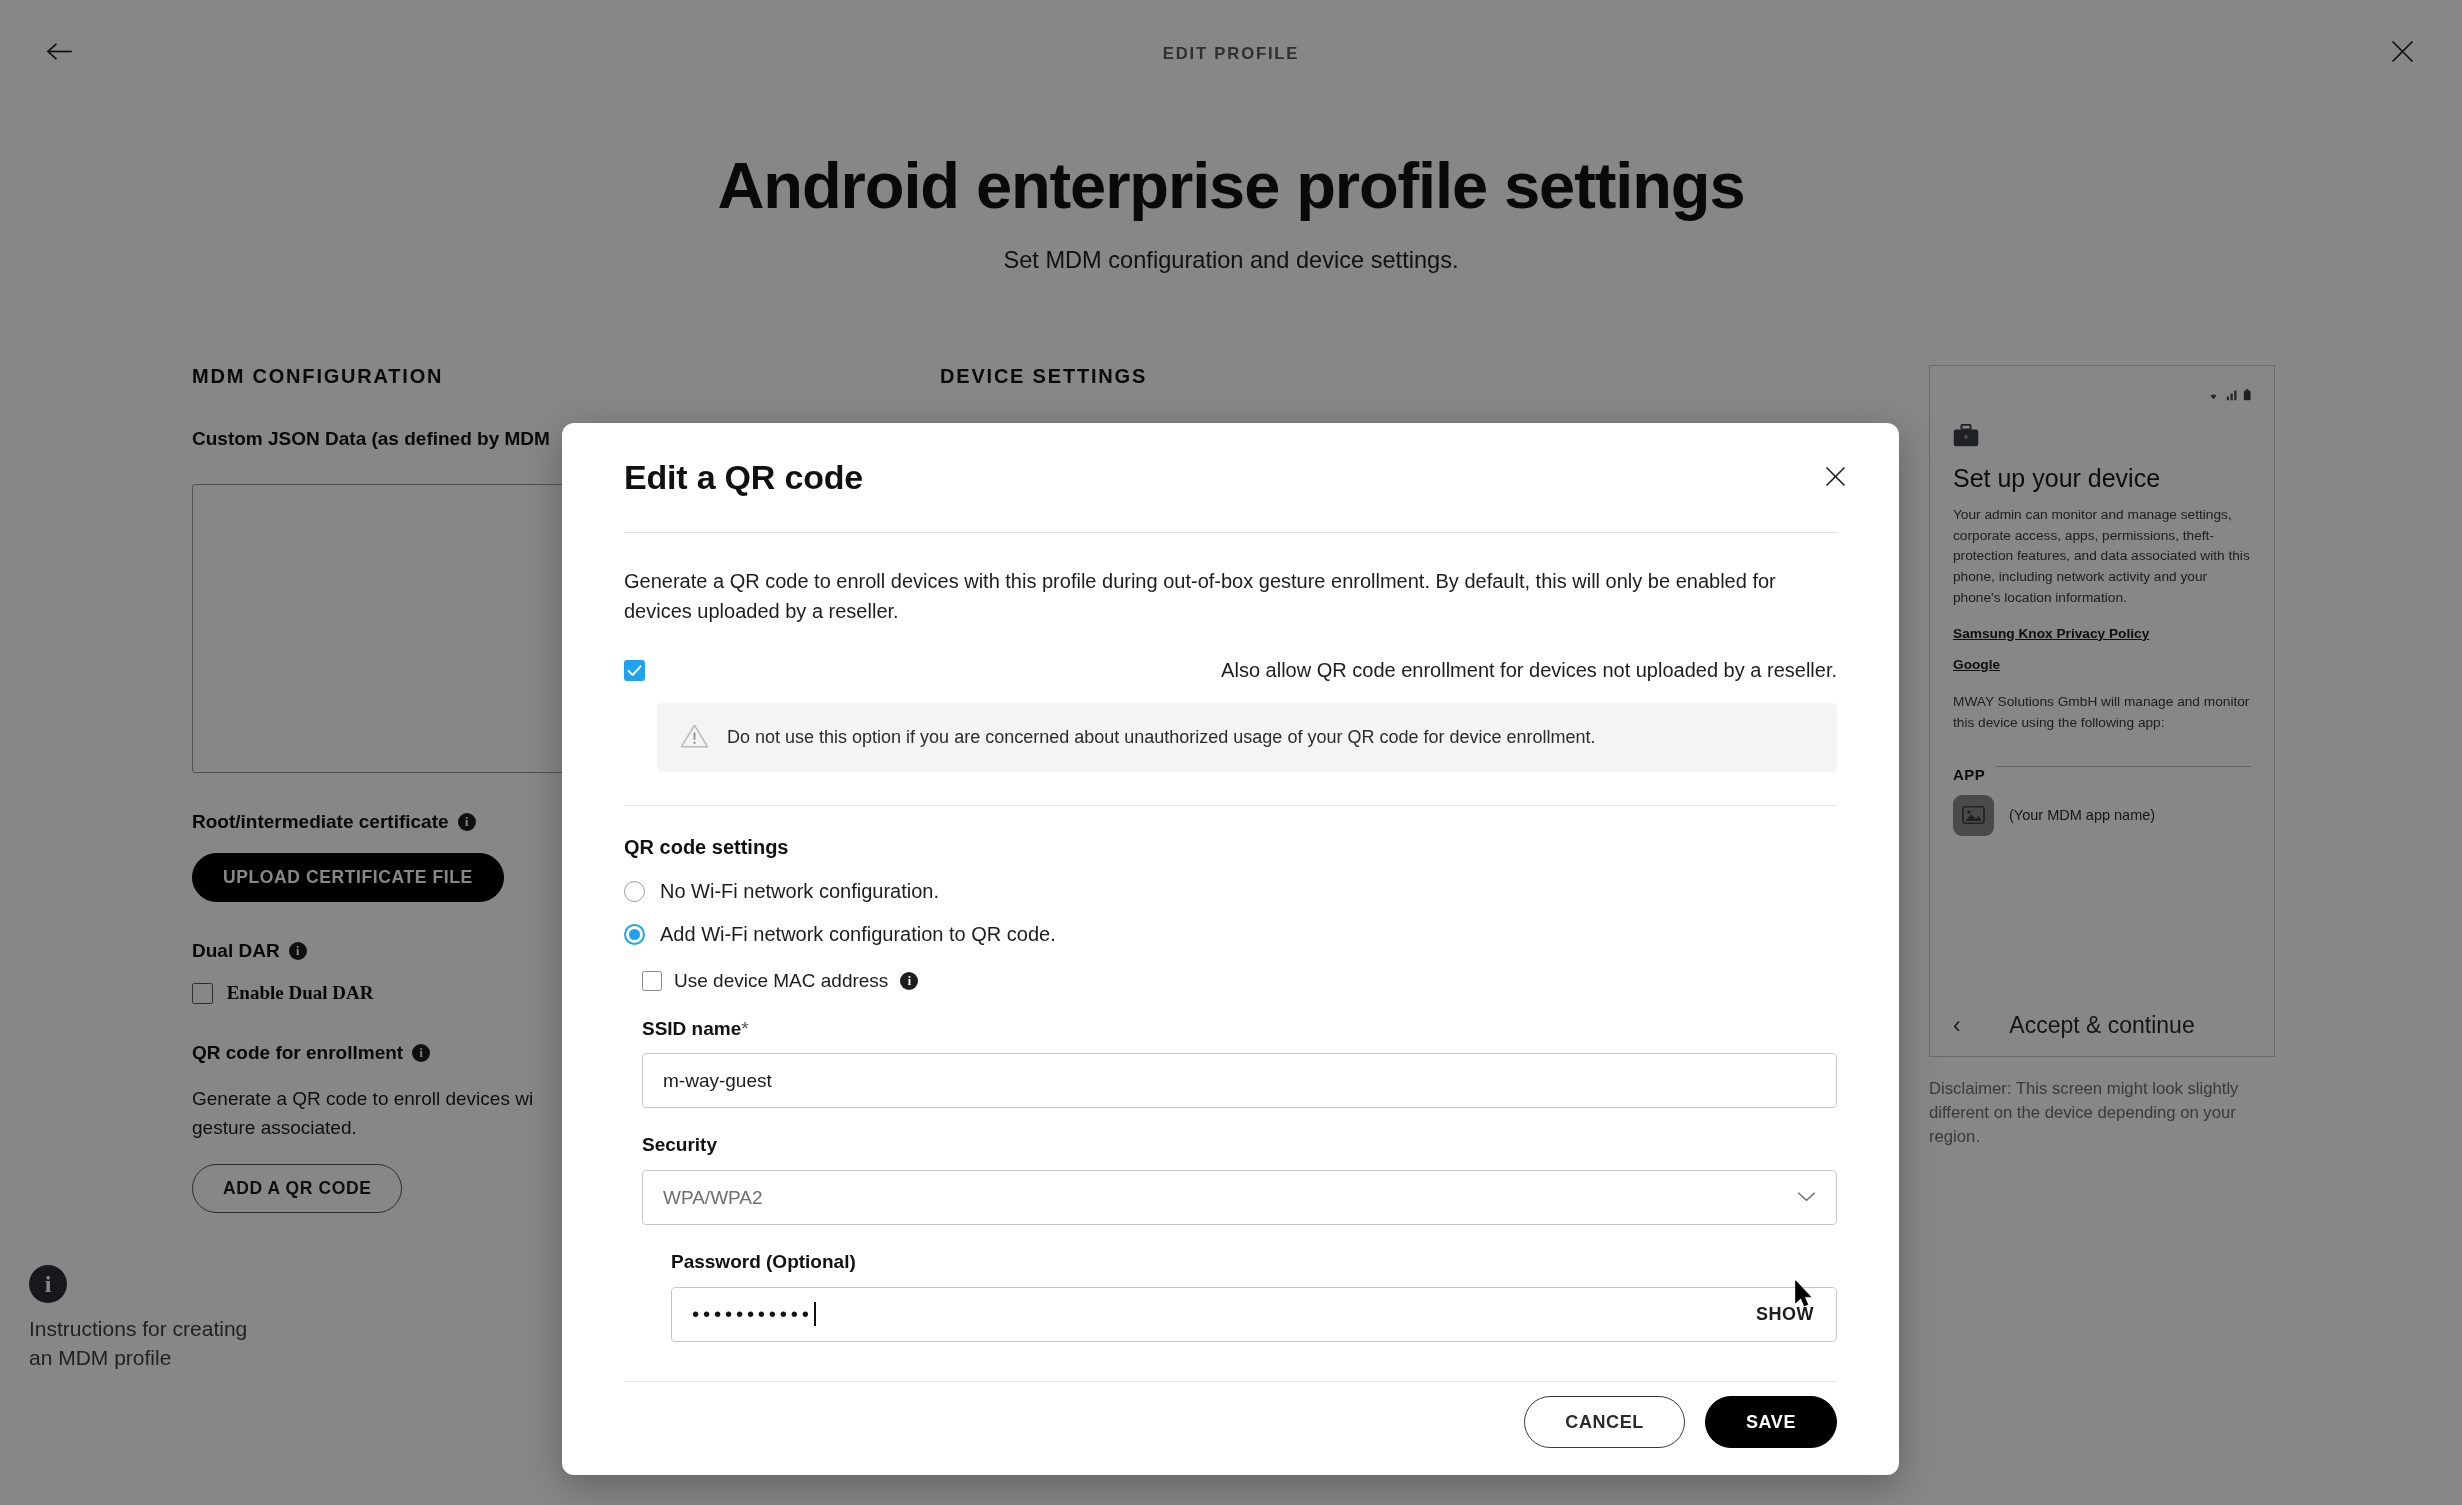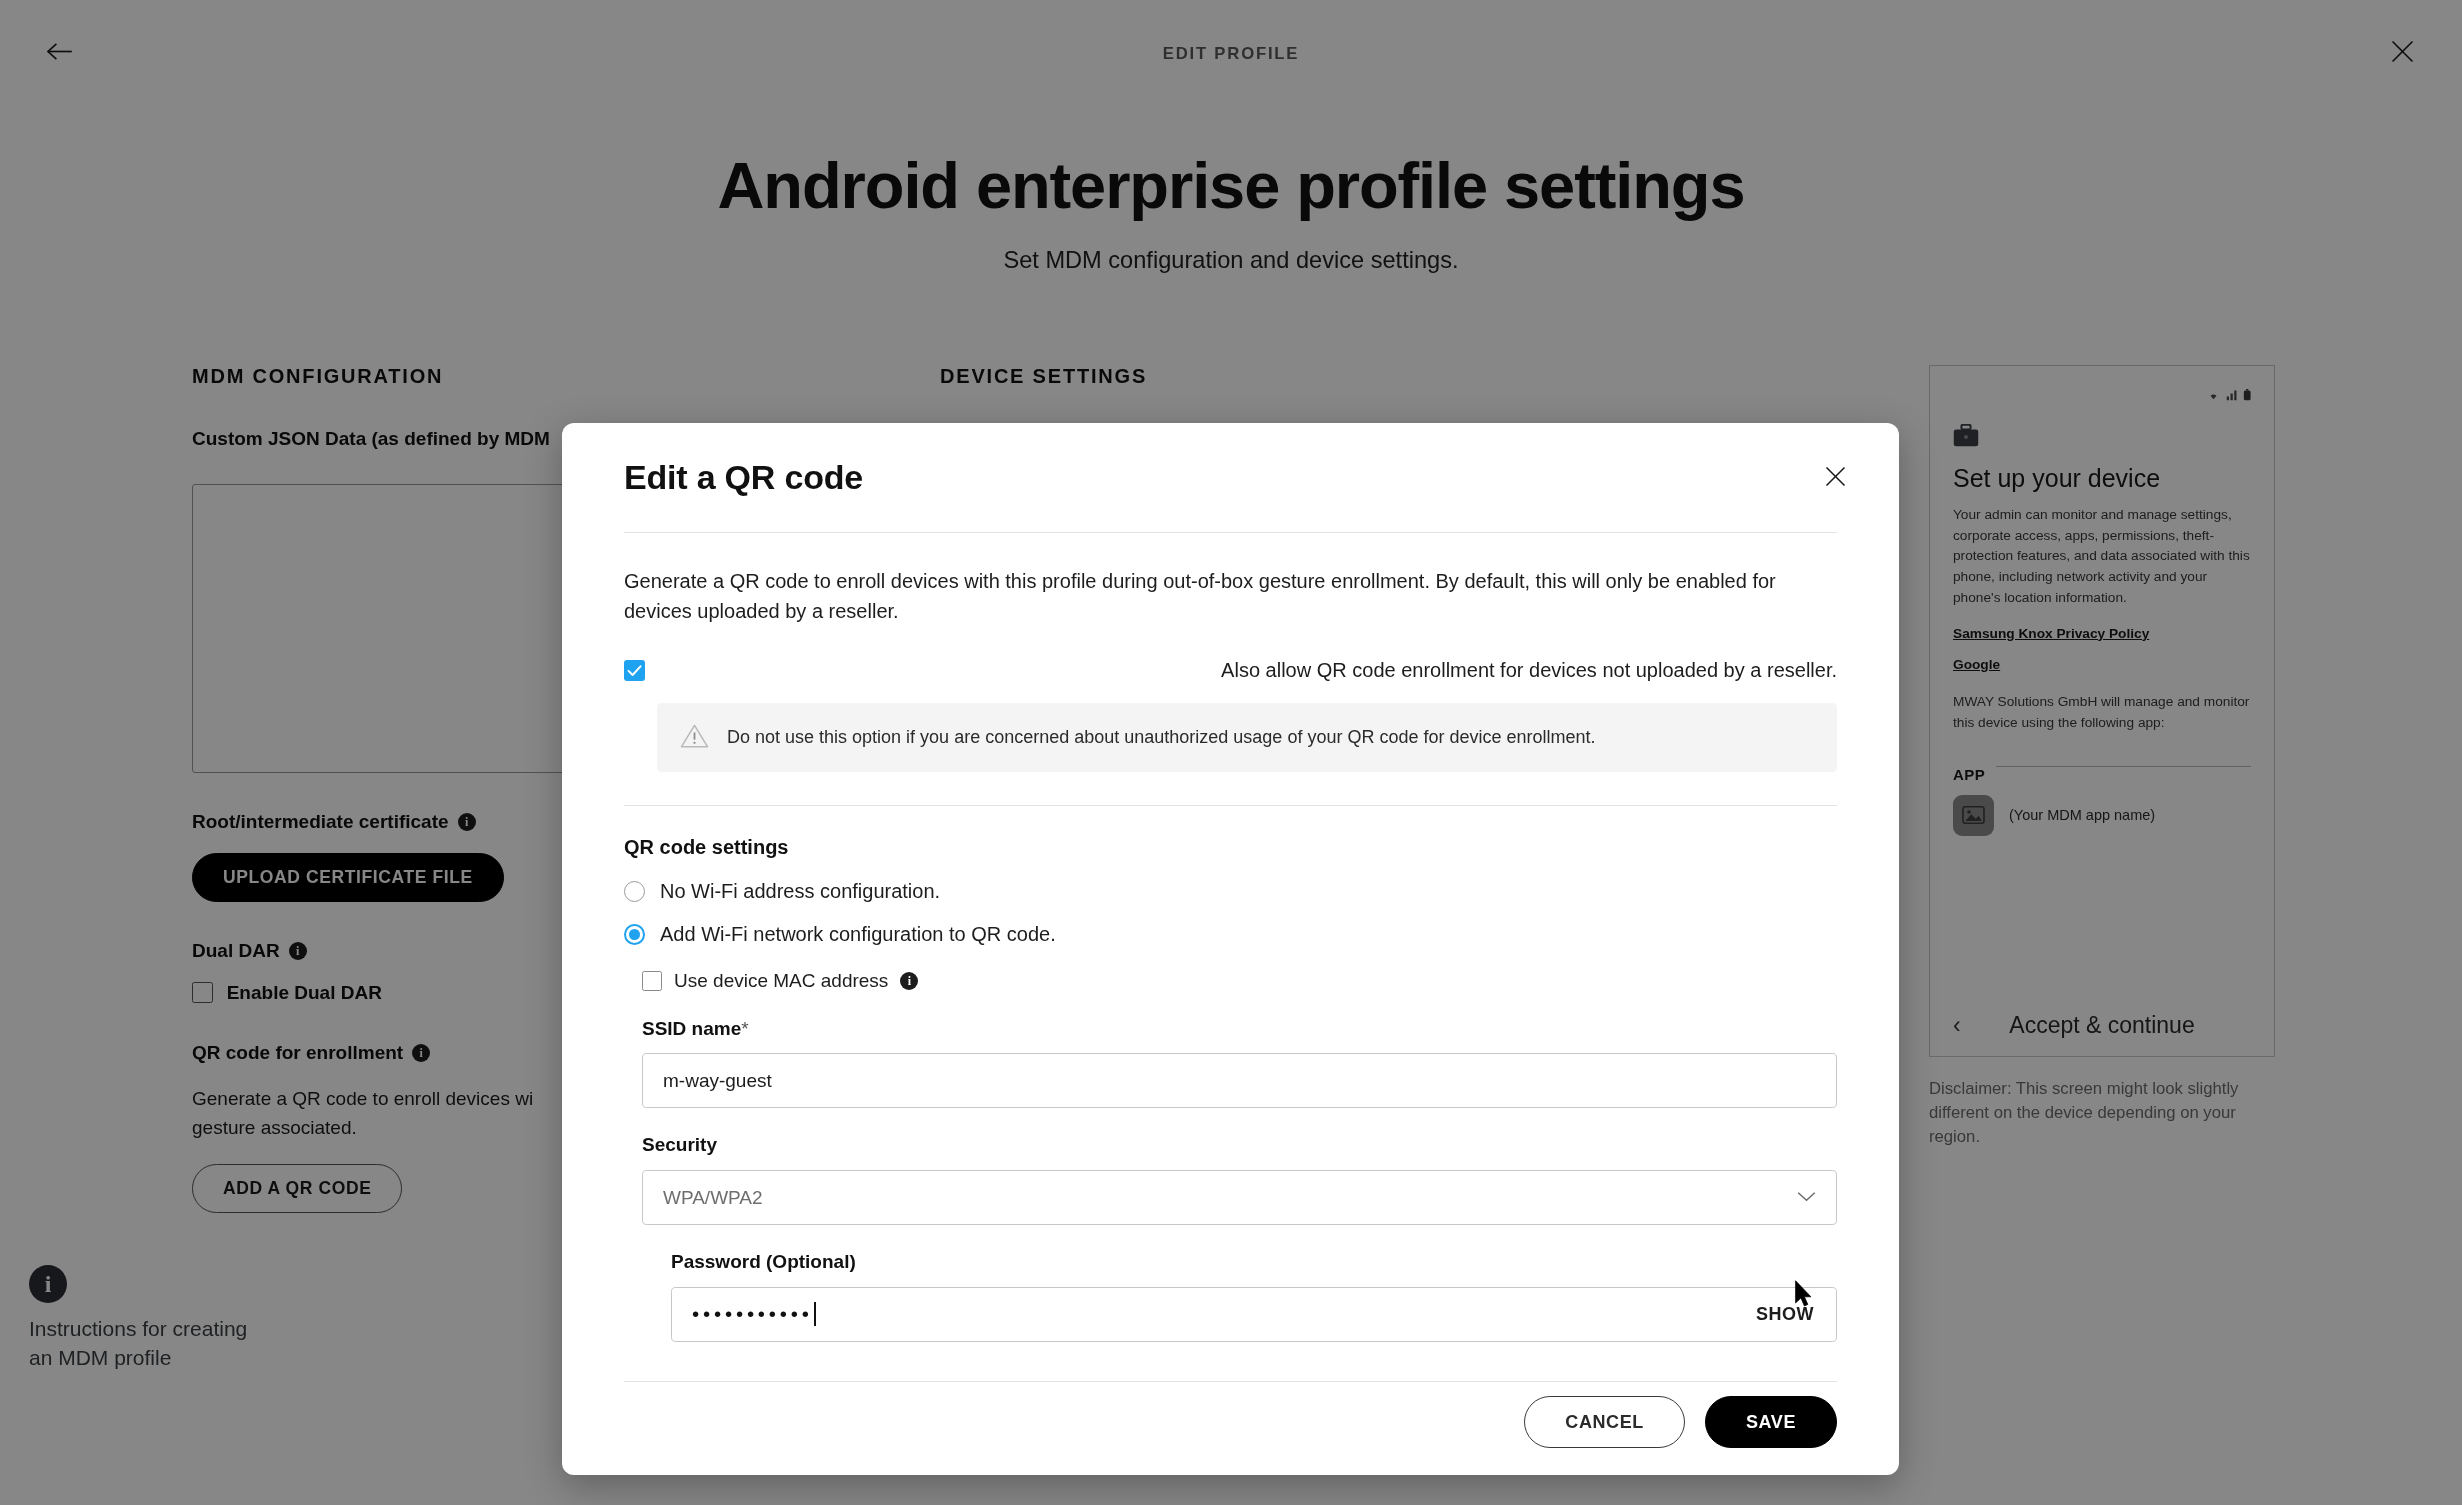--- a/index.html
+++ b/index.html
@@ -64,21 +64,21 @@
   }
   .pill-btn {
     display: inline-flex; align-items: center; justify-content: center;
     height: 49px; padding: 0 30px; border-radius: 26px;
     font-size: 17.5px; font-weight: 700; letter-spacing: 0.6px;
     cursor: pointer; white-space: nowrap;
   }
   .pill-btn.solid { background: #000; color: #fff; border: 0.8px solid #000; }
   .pill-btn.ghost { background: transparent; color: #1c1c1c; border: 0.8px solid #555; }
 
-  .cb-row { display: flex; align-items: flex-start; gap: 13.7px; margin: 20px 0; }
+  .cb-row { display: flex; align-items: flex-end; gap: 13.7px; margin: 20px 0; font-family: Liberation Serif, serif; }
   .cb-sq {
     width: 21px; height: 21px; border: 1.2px solid #555; border-radius: 2.3px;
     background: transparent; flex: none;
   }
   .cb-label { font-size: 19px; font-weight: 700; color: #111; }
 
   .body-text { font-size: 19px; color: #1c1c1c; line-height: 1.55; margin-bottom: 21px; max-width: 609px;}
 
   .info-dot {
     display: inline-flex; align-items: center; justify-content: center;
@@ -399,21 +399,21 @@
         </span>
         <span class="wtext">Do not use this option if you are concerned about unauthorized usage of your QR code for device enrollment.</span>
       </div>
 
       <div class="modal-rule2"></div>
 
       <div class="sect-title">QR code settings</div>
 
       <div class="radio-row">
         <span class="radio"></span>
-        <span class="radio-label">No Wi-Fi address configuration.</span>
+        <span class="radio-label">No Wi-Fi network configuration.</span>
       </div>
       <div class="radio-row">
         <span class="radio on"></span>
         <span class="radio-label">Add Wi-Fi network configuration to QR code.</span>
       </div>
 
       <div class="indent">
 
         <div class="mac-row">
           <span class="cb-empty"></span>

